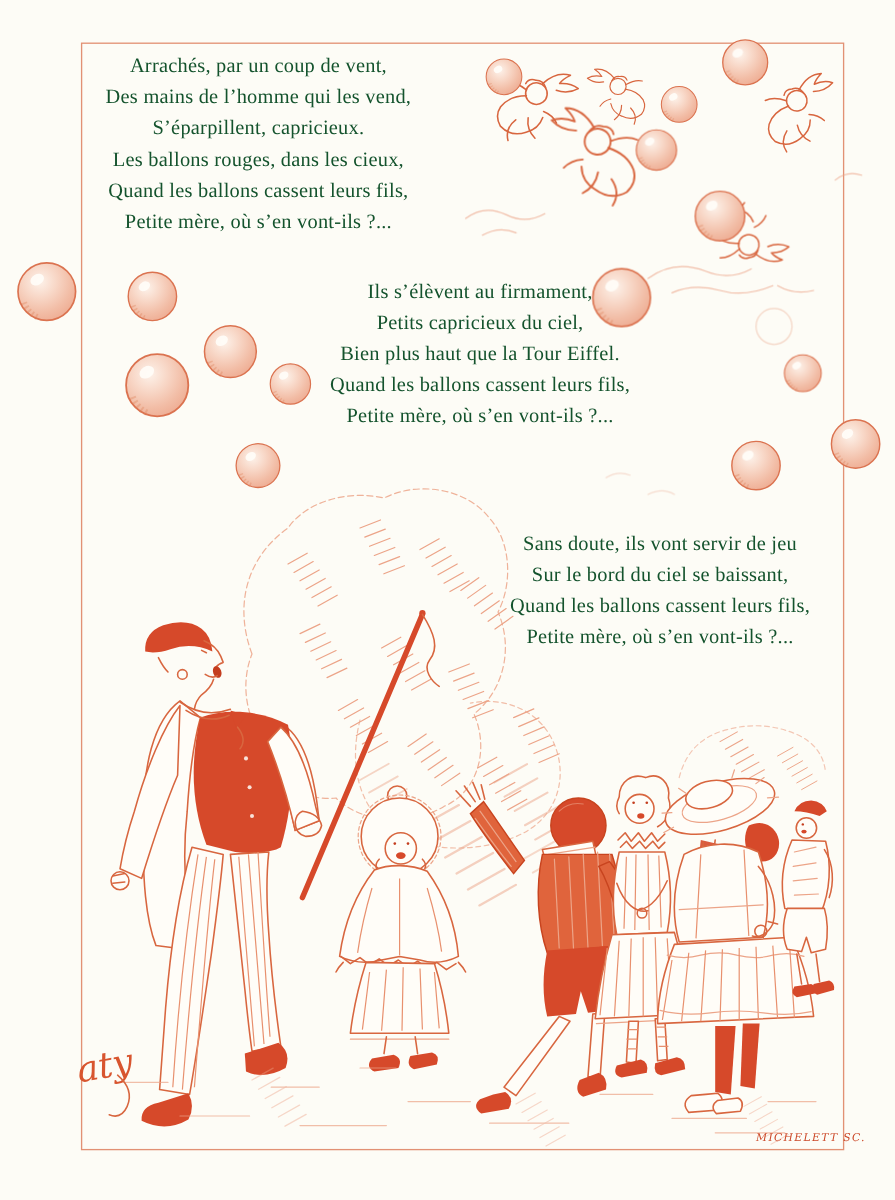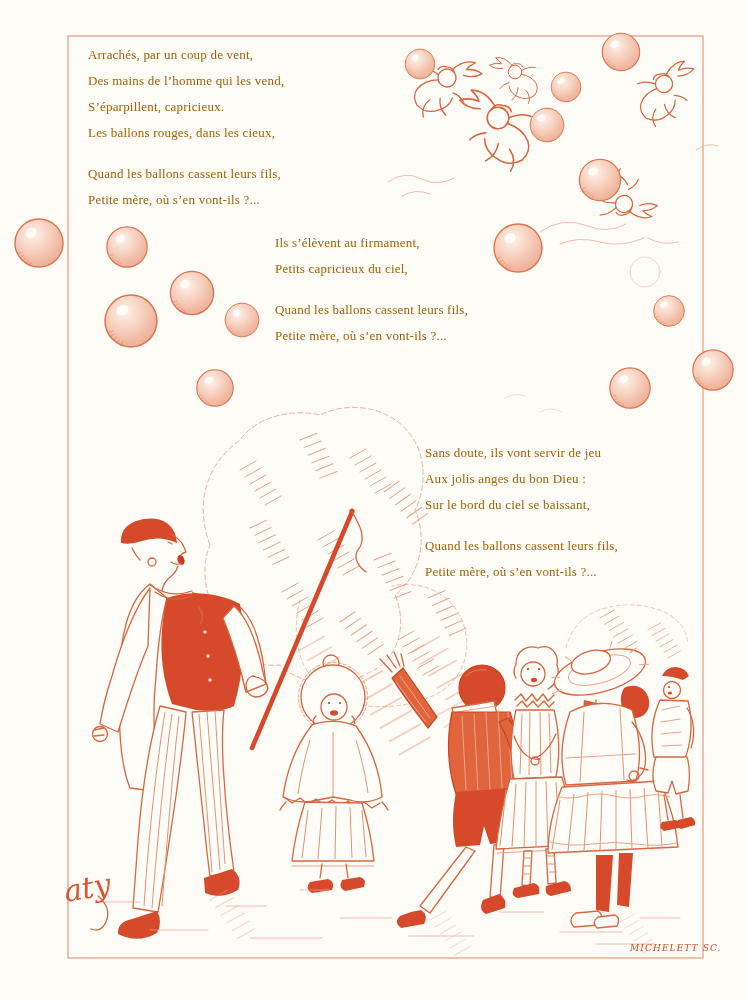--- a/index.html
+++ b/index.html
@@ -3,24 +3,24 @@
 <meta charset="utf-8">
 <style>
   html,body{margin:0;padding:0;background:#e9e6de;}
   .page{
     position:relative;width:746px;height:1000px;margin:0 auto;
     background:#fdfcf6;overflow:hidden;
     font-family:"Liberation Serif", serif;
   }
   .art{position:absolute;left:0;top:0;z-index:1;}
   .stanza{
-    position:absolute;z-index:2;color:#a16207;font-size:13px;line-height:26px;
-    letter-spacing:.2px;white-space:nowrap;
+    position:absolute;z-index:2;color:#14532d;font-size:17px;line-height:26px;
+    letter-spacing:.2px;white-space:nowrap;text-align:center;
   }
-  .stanza .refrain{margin-top:15px;}
+  .stanza .refrain{}
   .s1{left:88px;top:42px;}
   .s2{left:275px;top:230px;}
   .s3{left:425px;top:440px;}
   
   .ln{fill:none;stroke:#d8663f;stroke-width:1.3;stroke-linecap:round;stroke-linejoin:round;}
   .lt{fill:none;stroke:#eca488;stroke-width:1;stroke-linecap:round;}
   .sld{fill:#d6492a;stroke:none;}
   .wht{fill:#fffdf8;stroke:#d8663f;stroke-width:1.3;stroke-linejoin:round;}
   .str{stroke:#e8906e;stroke-width:1;fill:none;}
 </style>
@@ -319,29 +319,29 @@
     <div>Les ballons rouges, dans les cieux,</div>
     <div class="refrain">
       <div>Quand les ballons cassent leurs fils,</div>
       <div>Petite mère, où s’en vont-ils ?...</div>
     </div>
   </div>
 
   <div class="stanza s2">
     <div>Ils s’élèvent au firmament,</div>
     <div>Petits capricieux du ciel,</div>
+    <div>Bien plus haut que la Tour Eiffel.</div>
     <div class="refrain">
       <div>Quand les ballons cassent leurs fils,</div>
       <div>Petite mère, où s’en vont-ils ?...</div>
     </div>
   </div>
 
   <div class="stanza s3">
     <div>Sans doute, ils vont servir de jeu</div>
-    <div>Aux jolis anges du bon Dieu :</div>
     <div>Sur le bord du ciel se baissant,</div>
     <div class="refrain">
       <div>Quand les ballons cassent leurs fils,</div>
       <div>Petite mère, où s’en vont-ils ?...</div>
     </div>
   </div>
 
 </div>
 
 </body></html>

